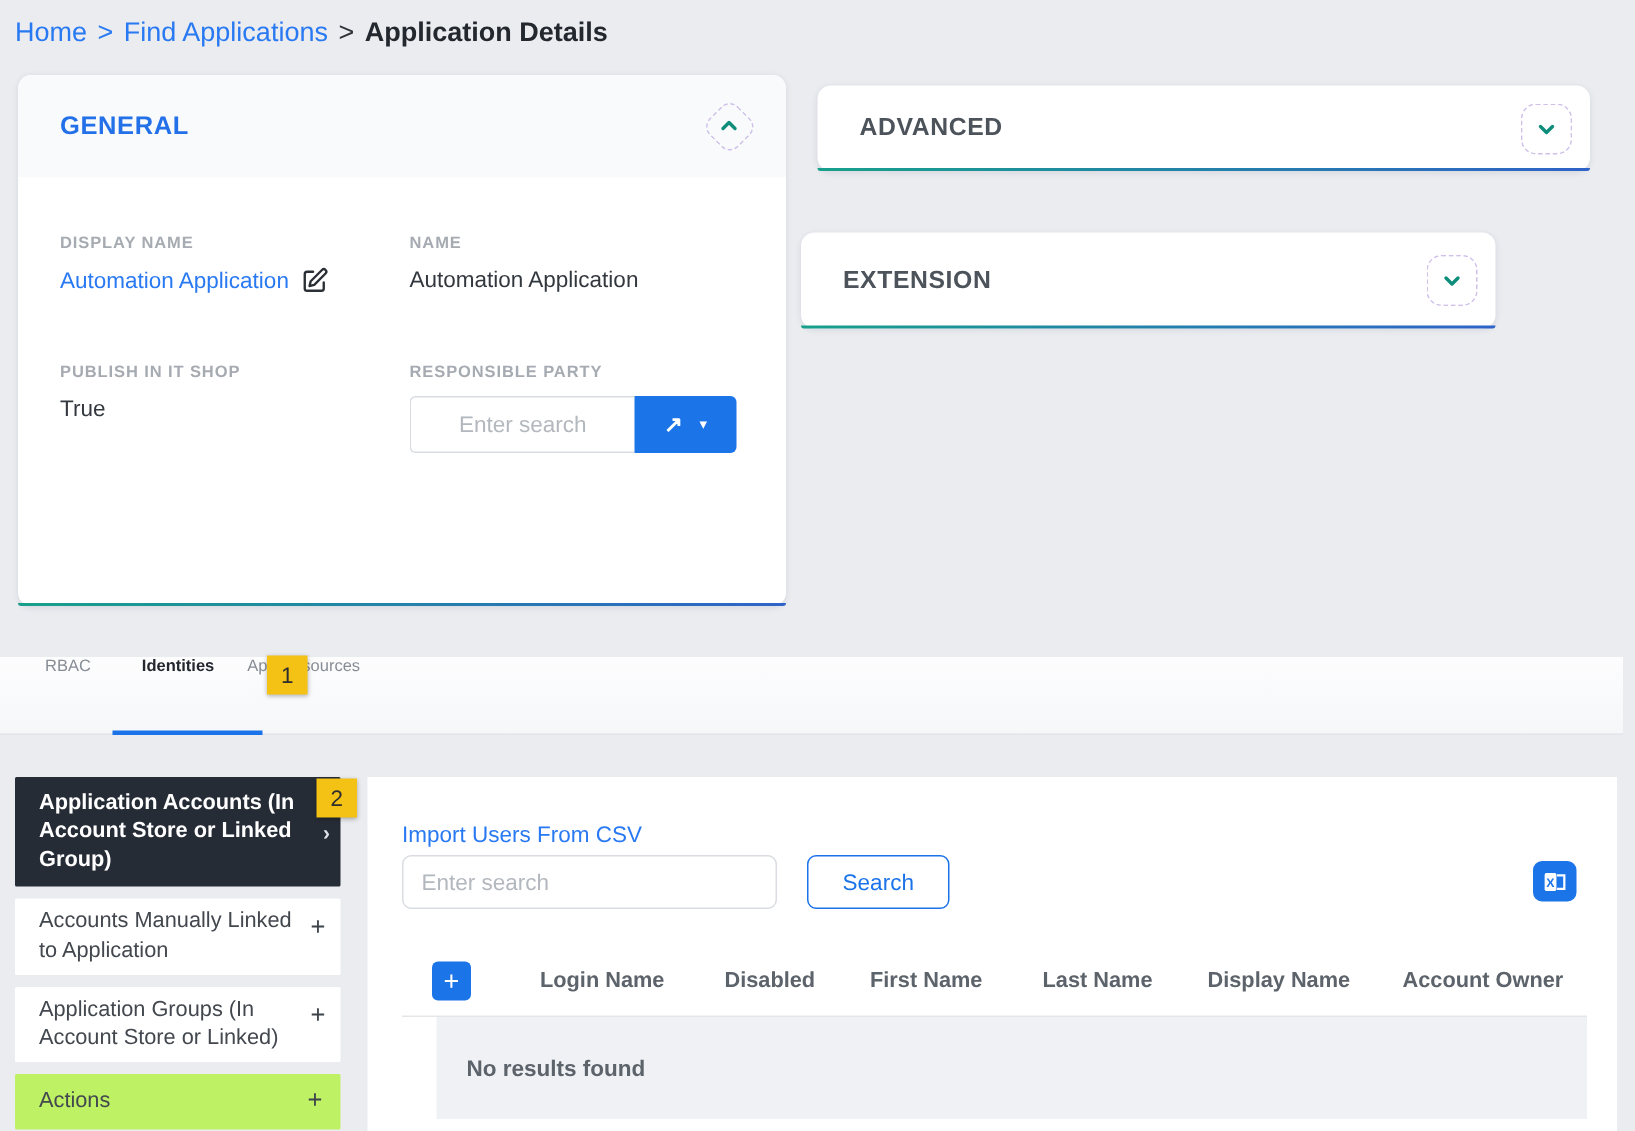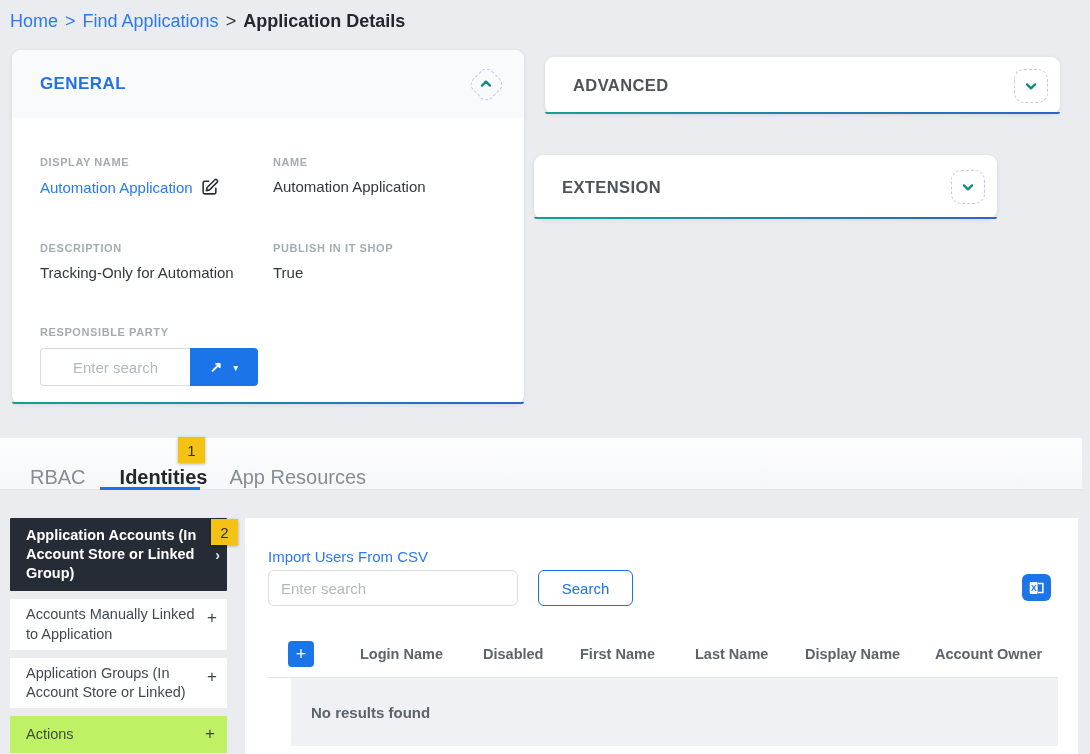--- a/index.html
+++ b/index.html
@@ -54,21 +54,21 @@
 
   #advanced-card { left:545px; top:57px; width:515px; height:57px; }
   #extension-card { left:517px; top:155px; width:463px; height:64px;margin-left:17px; }
   .simple-inner { height:100%; display:flex; align-items:center; justify-content:space-between; padding:0 12px 0 28px; }
   .simple-title { color:#4d535a; font-size:16.5px; font-weight:bold; letter-spacing:.4px; }
 
   
   .tabstrip { position:absolute; left:0; top:438px; width:1082px; height:52px;
     background:linear-gradient(180deg,#fdfdfe,#f6f7f9); border-bottom:1px solid #e2e5e9;
     display:flex; align-items:center; padding-left:30px; }
-  .tab { position:relative; height:100%; display:flex; align-items:flex-end; font-size:20px; color:#878d95; cursor:pointer; }
+  .tab { position:relative; height:100%; display:flex; align-items:flex-start; font-size:11px; color:#878d95; cursor:pointer; }
   .tab-rbac { margin-right:34px; }
   .tab-identities { margin-right:22px; }
   .tab.active { color:#23272e; font-weight:bold; }
   .tab.active::after { content:""; position:absolute; left:-20px; bottom:-1px; width:100px; height:3px; background:#1a73e8; }
 
   
   .badge { position:absolute; width:27px; height:26px; background:#f4c214; color:#2e2e2e;
     font-size:15px; display:flex; align-items:center; justify-content:center;
     box-shadow:0 1px 3px rgba(0,0,0,.3); z-index:40; }
   #badge-1 { left:178px; top:437px; }
@@ -143,24 +143,20 @@
             <path d="M11 4H6a2 2 0 0 0-2 2v12a2 2 0 0 0 2 2h12a2 2 0 0 0 2-2v-5"></path>
             <path d="M18.5 2.5a2.12 2.12 0 0 1 3 3L12 15l-4 1 1-4 9.5-9.5z"></path>
           </svg>
         </div>
       </div>
       <div>
         <div class="f-label">NAME</div>
         <div class="f-value">Automation Application</div>
       </div>
       <div>
-        <div class="f-label">DESCRIPTION</div>
-        <div class="f-value">Tracking-Only for Automation</div>
-      </div>
-      <div>
         <div class="f-label">PUBLISH IN IT SHOP</div>
         <div class="f-value">True</div>
       </div>
       <div>
         <div class="f-label">RESPONSIBLE PARTY</div>
         <div class="rp-combo">
           <input class="rp-input" type="text" placeholder="Enter search" style="">
           <button class="rp-btn">
             <span class="rp-arrow">↗</span>
             <span class="rp-caret">▾</span>

